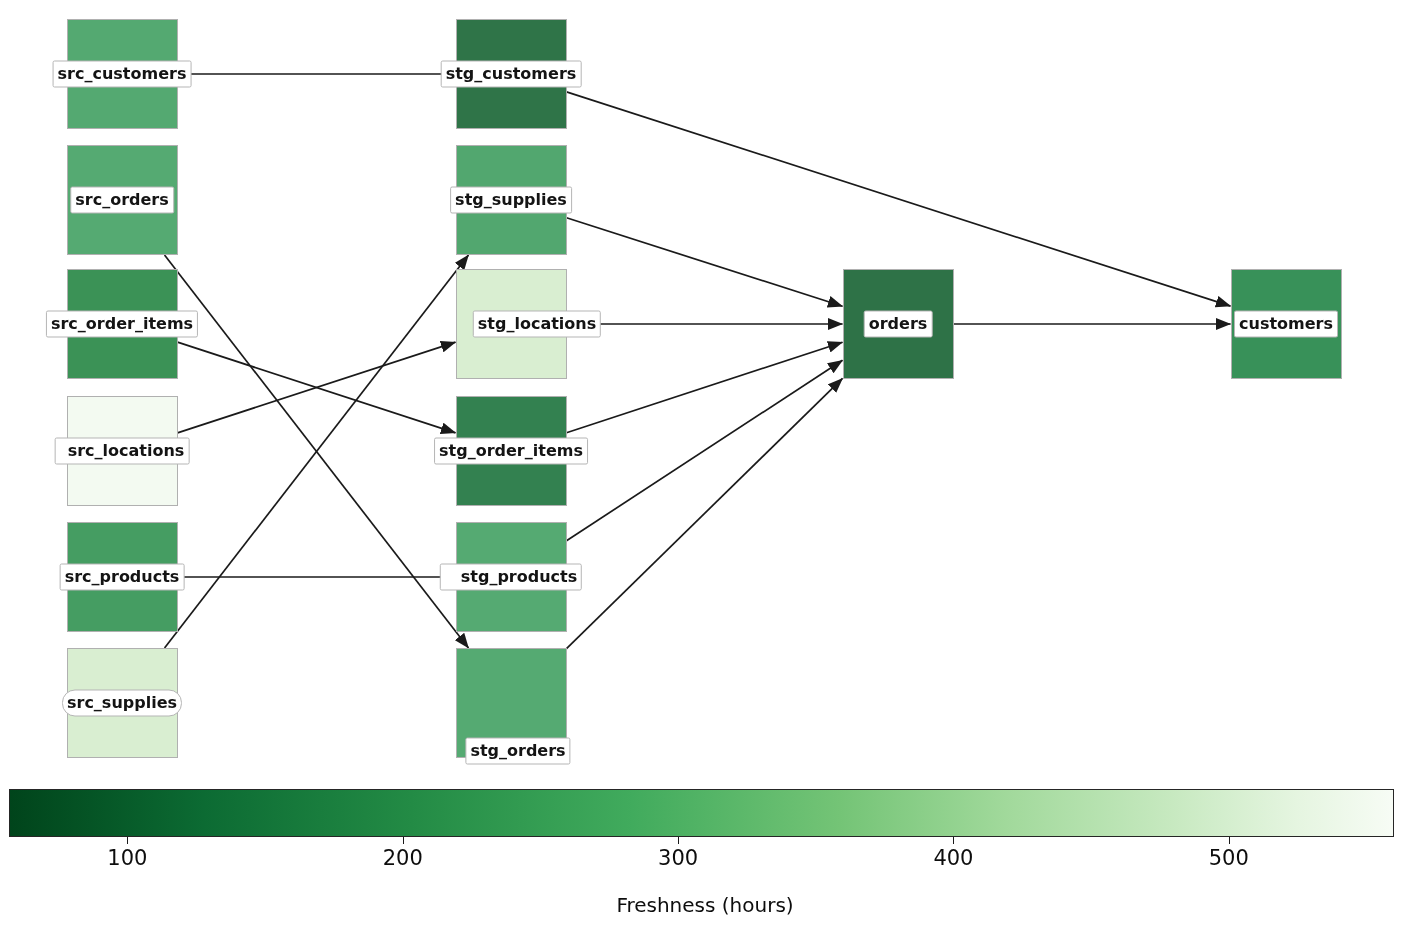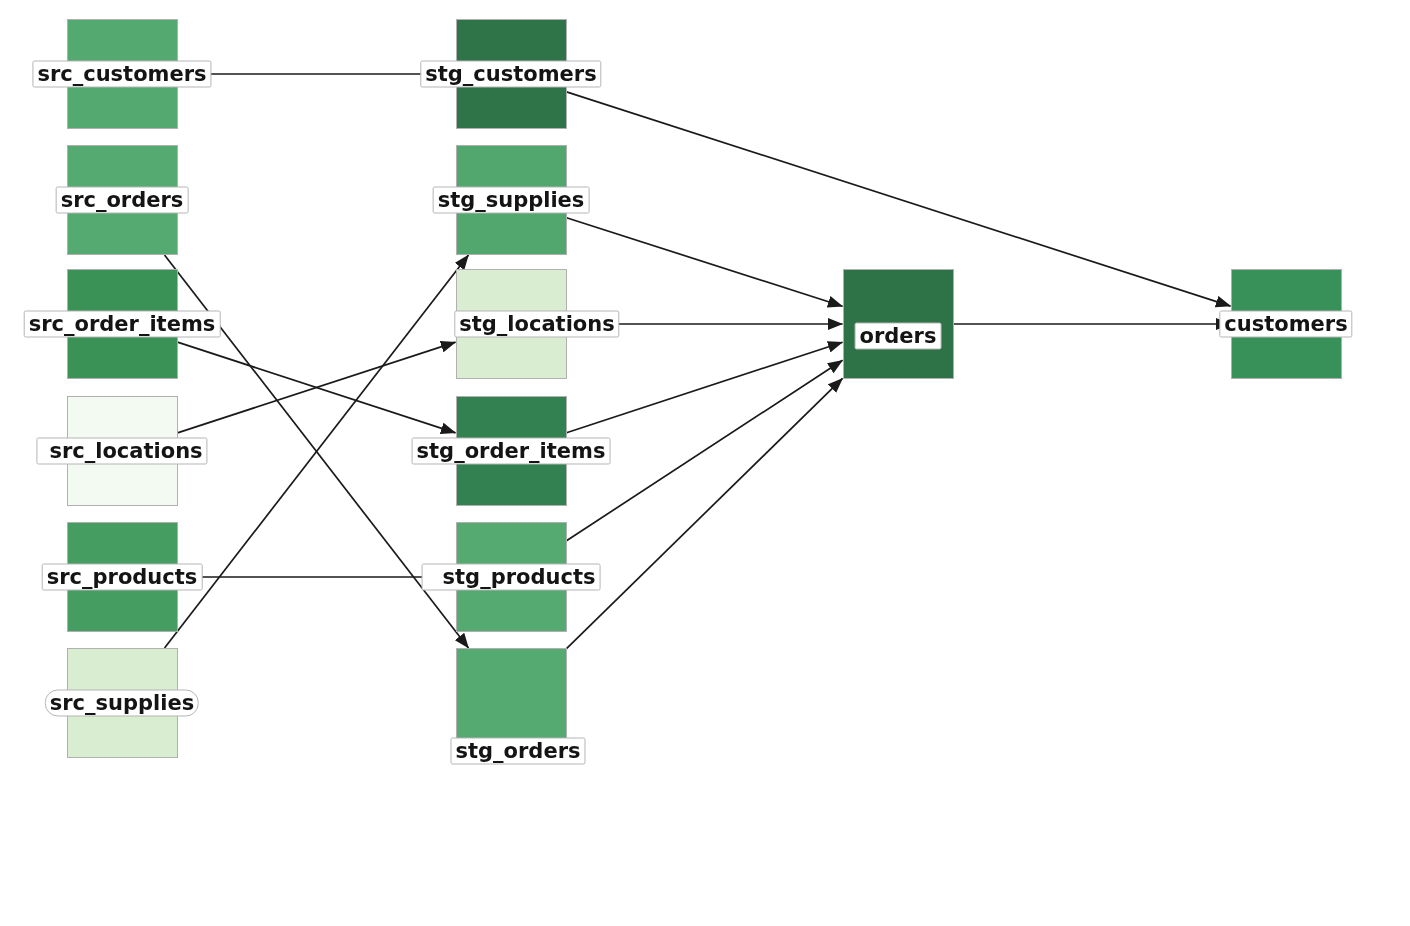--- a/index.html
+++ b/index.html
@@ -38,21 +38,21 @@
   }
   .node-label {
     position: absolute;
     transform: translate(-50%, -50%);
     background: #ffffff;
     border: 1px solid #b5b5b5;
     border-radius: 2px;
     padding: 1px 4px 2px 4px;
     font-family: "DejaVu Sans", sans-serif;
     font-weight: bold;
-    font-size: 21px;
+    font-size: 16px;
     line-height: 22px;
     color: #141414;
     white-space: nowrap;
   }
   
   #colorbar-wrap {
     position: absolute;
     left: 0;
     top: 780px;
     width: 1410px;
@@ -148,20 +148,36 @@
         <div class="node-label" style="left: 511px; top: 200px;">stg_supplies</div>
         <div class="node" style="left: 455.5px; top: 269px; width: 111px; height: 110px; background: rgb(217, 238, 209);"></div>
         <div class="node-label" style="left: 537px; top: 324px;">stg_locations</div>
         <div class="node" style="left: 455.5px; top: 396px; width: 111px; height: 110px; background: rgb(51, 129, 80);"></div>
         <div class="node-label" style="left: 511px; top: 451px;">stg_order_items</div>
         <div class="node" style="left: 455.5px; top: 522px; width: 111px; height: 110px; background: rgb(85, 170, 114);"></div>
         <div class="node-label" style="left: 511px; top: 577px; padding-left: 20px;">stg_products</div>
         <div class="node" style="left: 455.5px; top: 648px; width: 111px; height: 110px; background: rgb(85, 170, 114);"></div>
         <div class="node-label" style="left: 518px; top: 703px; margin-top: 48px;">stg_orders</div>
         <div class="node" style="left: 842.5px; top: 269px; width: 111px; height: 110px; background: rgb(46, 114, 71);"></div>
-        <div class="node-label" style="left: 898px; top: 324px; margin-top: 12px;">orders</div>
+        <div class="node-label" style="left: 898px; top: 324px;">orders</div>
         <div class="node" style="left: 1230.5px; top: 269px; width: 111px; height: 110px; background: rgb(56, 145, 89);"></div>
         <div class="node-label" style="left: 1286px; top: 324px;">customers</div>
       </div>
   </div>
 
+  <div id="colorbar-wrap">
+    <div id="colorbar" style="background: linear-gradient(to right, rgb(0, 68, 27) 0%, rgb(12, 107, 51) 14%, rgb(35, 139, 69) 29%, rgb(65, 171, 93) 45%, rgb(116, 196, 118) 60%, rgb(161, 217, 155) 72%, rgb(199, 233, 192) 84%, rgb(229, 245, 224) 93%, rgb(247, 252, 245) 100%);"></div>
+    <div id="cb-ticks">
+        <div class="cb-tick" style="left: 118.4px;"></div>
+        <div class="cb-ticklabel" style="left: 118.4px;">100</div>
+        <div class="cb-tick" style="left: 393.748px;"></div>
+        <div class="cb-ticklabel" style="left: 393.748px;">200</div>
+        <div class="cb-tick" style="left: 669.095px;"></div>
+        <div class="cb-ticklabel" style="left: 669.095px;">300</div>
+        <div class="cb-tick" style="left: 944.443px;"></div>
+        <div class="cb-ticklabel" style="left: 944.443px;">400</div>
+        <div class="cb-tick" style="left: 1219.79px;"></div>
+        <div class="cb-ticklabel" style="left: 1219.79px;">500</div>
+      </div>
+    <div id="cb-axis-label">Freshness (hours)</div>
+  </div>
 
 </div>
 
 </body></html>

